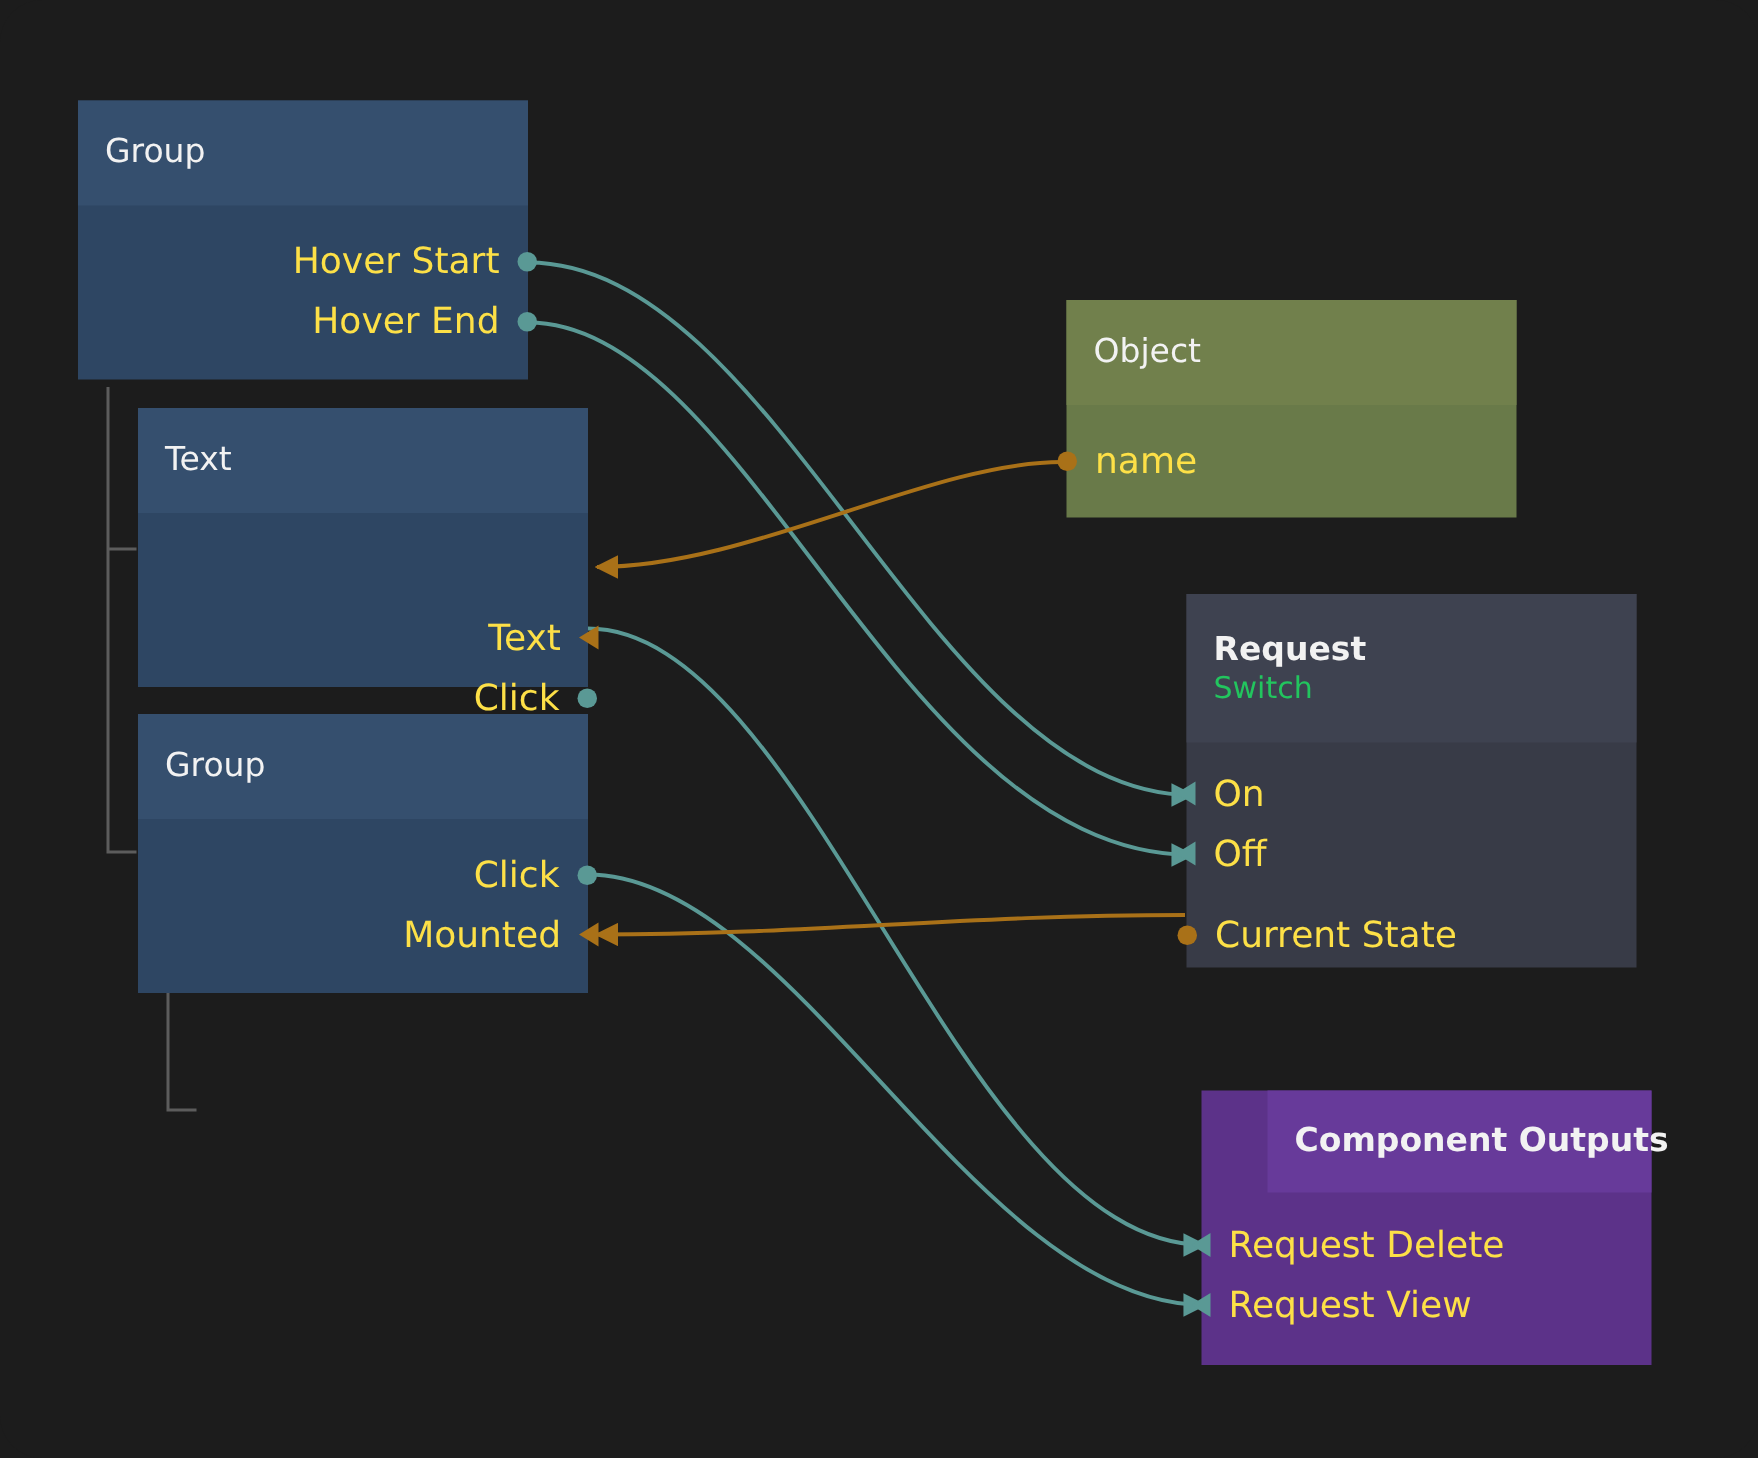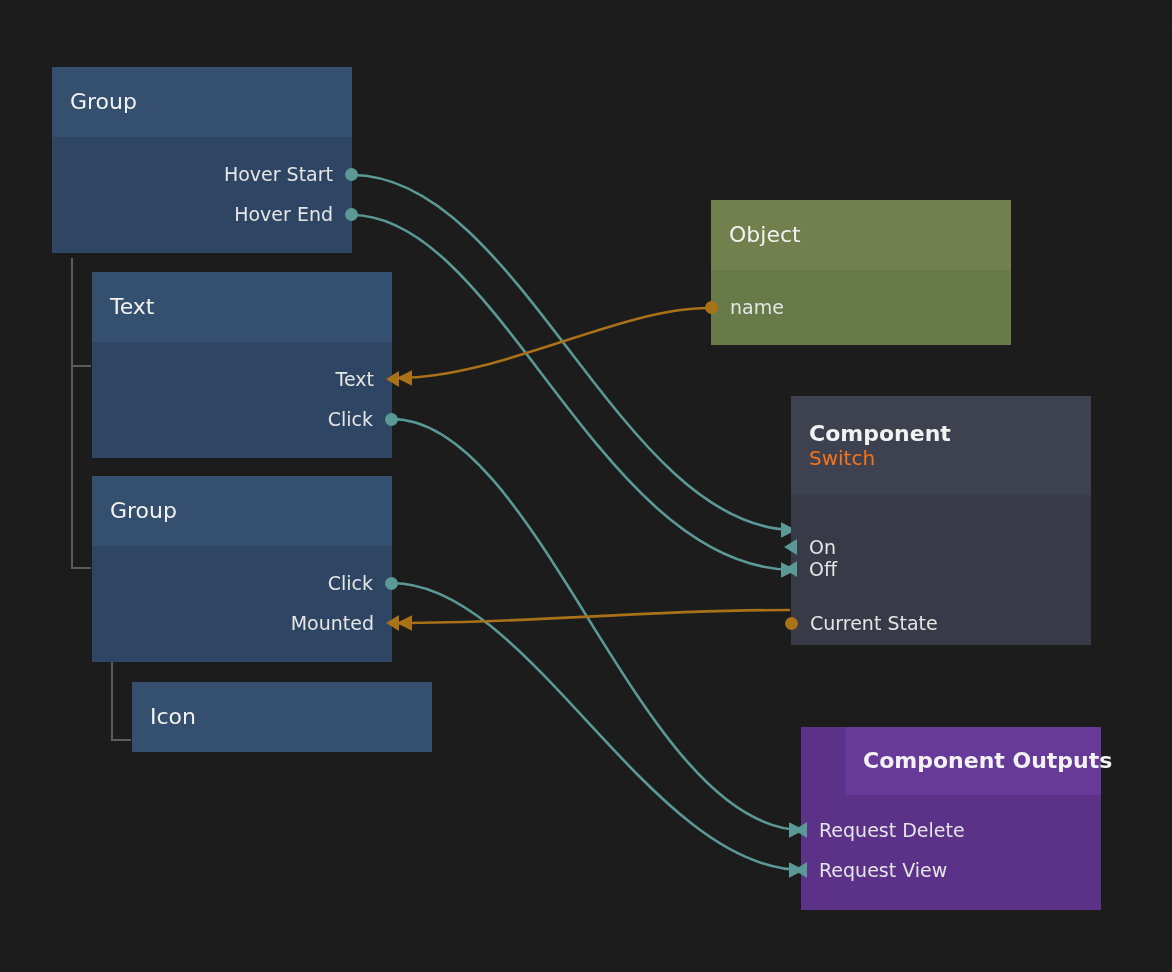--- a/index.html
+++ b/index.html
@@ -46,40 +46,40 @@
   .node-title {
     color: #f2f2f2;
     font-size: 22px;
     line-height: 1.15;
     white-space: nowrap;
   }
   .node-title.bold {
     font-weight: bold;
   }
   .node-subtitle {
-    color: #f97316;
+    color: #22c55e;
     font-size: 20px;
     line-height: 1.15;
     white-space: nowrap;
   }
   .node-body {
     box-sizing: border-box;
     flex: 1 1 auto;
     position: relative;
   }
   .port {
     position: absolute;
     display: flex;
     align-items: center;
     height: 24px;
     white-space: nowrap;
   }
   .port-label {
-    color: #e5e5e5;
-    font-size: 19px;
+    color: #fde047;
+    font-size: 24px;
     line-height: 24px;
   }
   .port.right {
     right: 0;
     flex-direction: row;
   }
   .port.right .port-label {
     padding-right: 12px;
   }
   .port.left {
@@ -169,21 +169,21 @@
         <span class="port-label">Hover Start</span>
         <span class="dot teal"></span>
       </div>
       <div class="port right" style="top:65px;align-items:center;">
         <span class="port-label">Hover End</span>
         <span class="dot teal"></span>
       </div>
     </div>
   </div>
 
-  <div class="node" style="left:92px; top:272px; width:300px; height:186px; background:#2e4663;">
+  <div class="node" style="left:92px; top:272px; width:300px; height:186px; background:#2e4663;gap:46px;">
     <div class="node-header" style="height:70px; background:#354f6e;">
       <div class="node-title">Text</div>
     </div>
     <div class="node-body">
       <div class="port right" style="top:25px;">
         <span class="port-label">Text</span>
         <span class="arrow left-orange"></span>
       </div>
       <div class="port right" style="top:65px;">
         <span class="port-label">Click</span>
@@ -201,45 +201,40 @@
         <span class="port-label">Click</span>
         <span class="dot teal"></span>
       </div>
       <div class="port right" style="top:65px;justify-content:flex-end;">
         <span class="port-label">Mounted</span>
         <span class="arrow left-orange"></span>
       </div>
     </div>
   </div>
 
-  <div class="node" style="left:132px; top:682px; width:300px; height:70px; background:#354f6e;">
-    <div class="node-header" style="height:70px; background:#354f6e;">
-      <div class="node-title">Icon</div>
-    </div>
-  </div>
 
   <div class="node" style="left:711px; top:200px; width:300px; height:145px; background:#697a49;">
     <div class="node-header" style="height:70px; background:#71804c;">
       <div class="node-title">Object</div>
     </div>
     <div class="node-body">
       <div class="port left" style="top:25px;">
         <span class="dot orange"></span>
         <span class="port-label">name</span>
       </div>
     </div>
   </div>
 
   <div class="node" style="left:791px; top:396px; width:300px; height:249px; background:#383b47;">
     <div class="node-header" style="height:99px; background:#3e4250;">
-      <div class="node-title bold">Component</div>
+      <div class="node-title bold">Request</div>
       <div class="node-subtitle">Switch</div>
     </div>
     <div class="node-body">
-      <div class="port left" style="top:22px;margin-top:18px;">
+      <div class="port left" style="top:22px;">
         <span class="arrow left-teal"></span>
         <span class="port-label">On</span>
       </div>
       <div class="port left" style="top:62px;">
         <span class="arrow left-teal"></span>
         <span class="port-label">Off</span>
       </div>
       <div class="port left" style="top:116px;">
         <span class="dot orange"></span>
         <span class="port-label">Current State</span>

